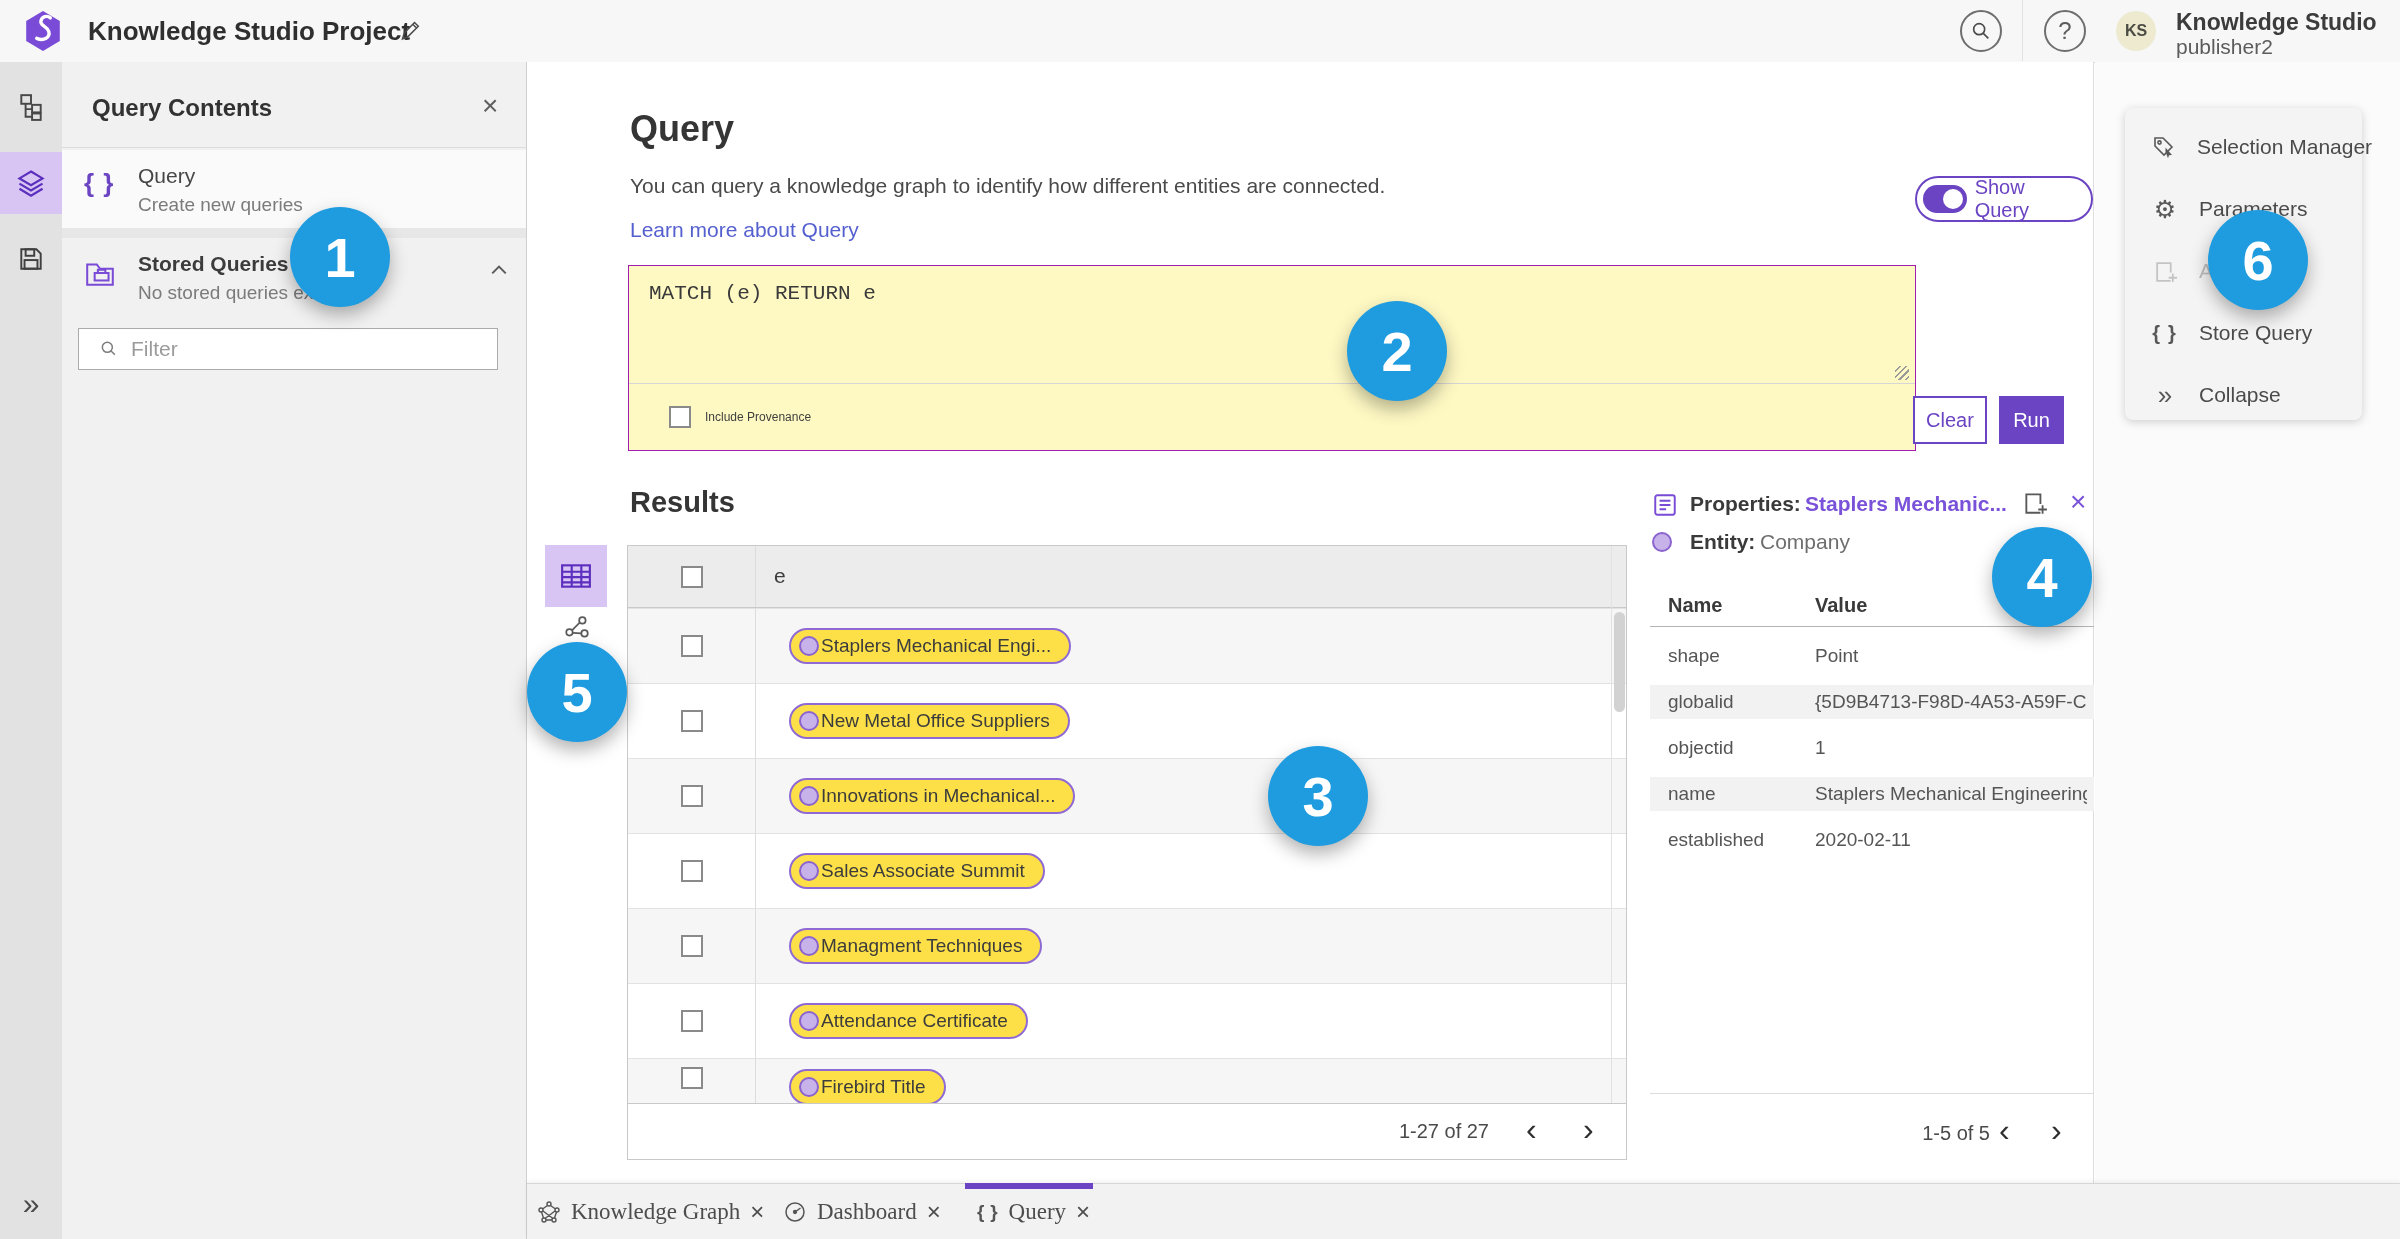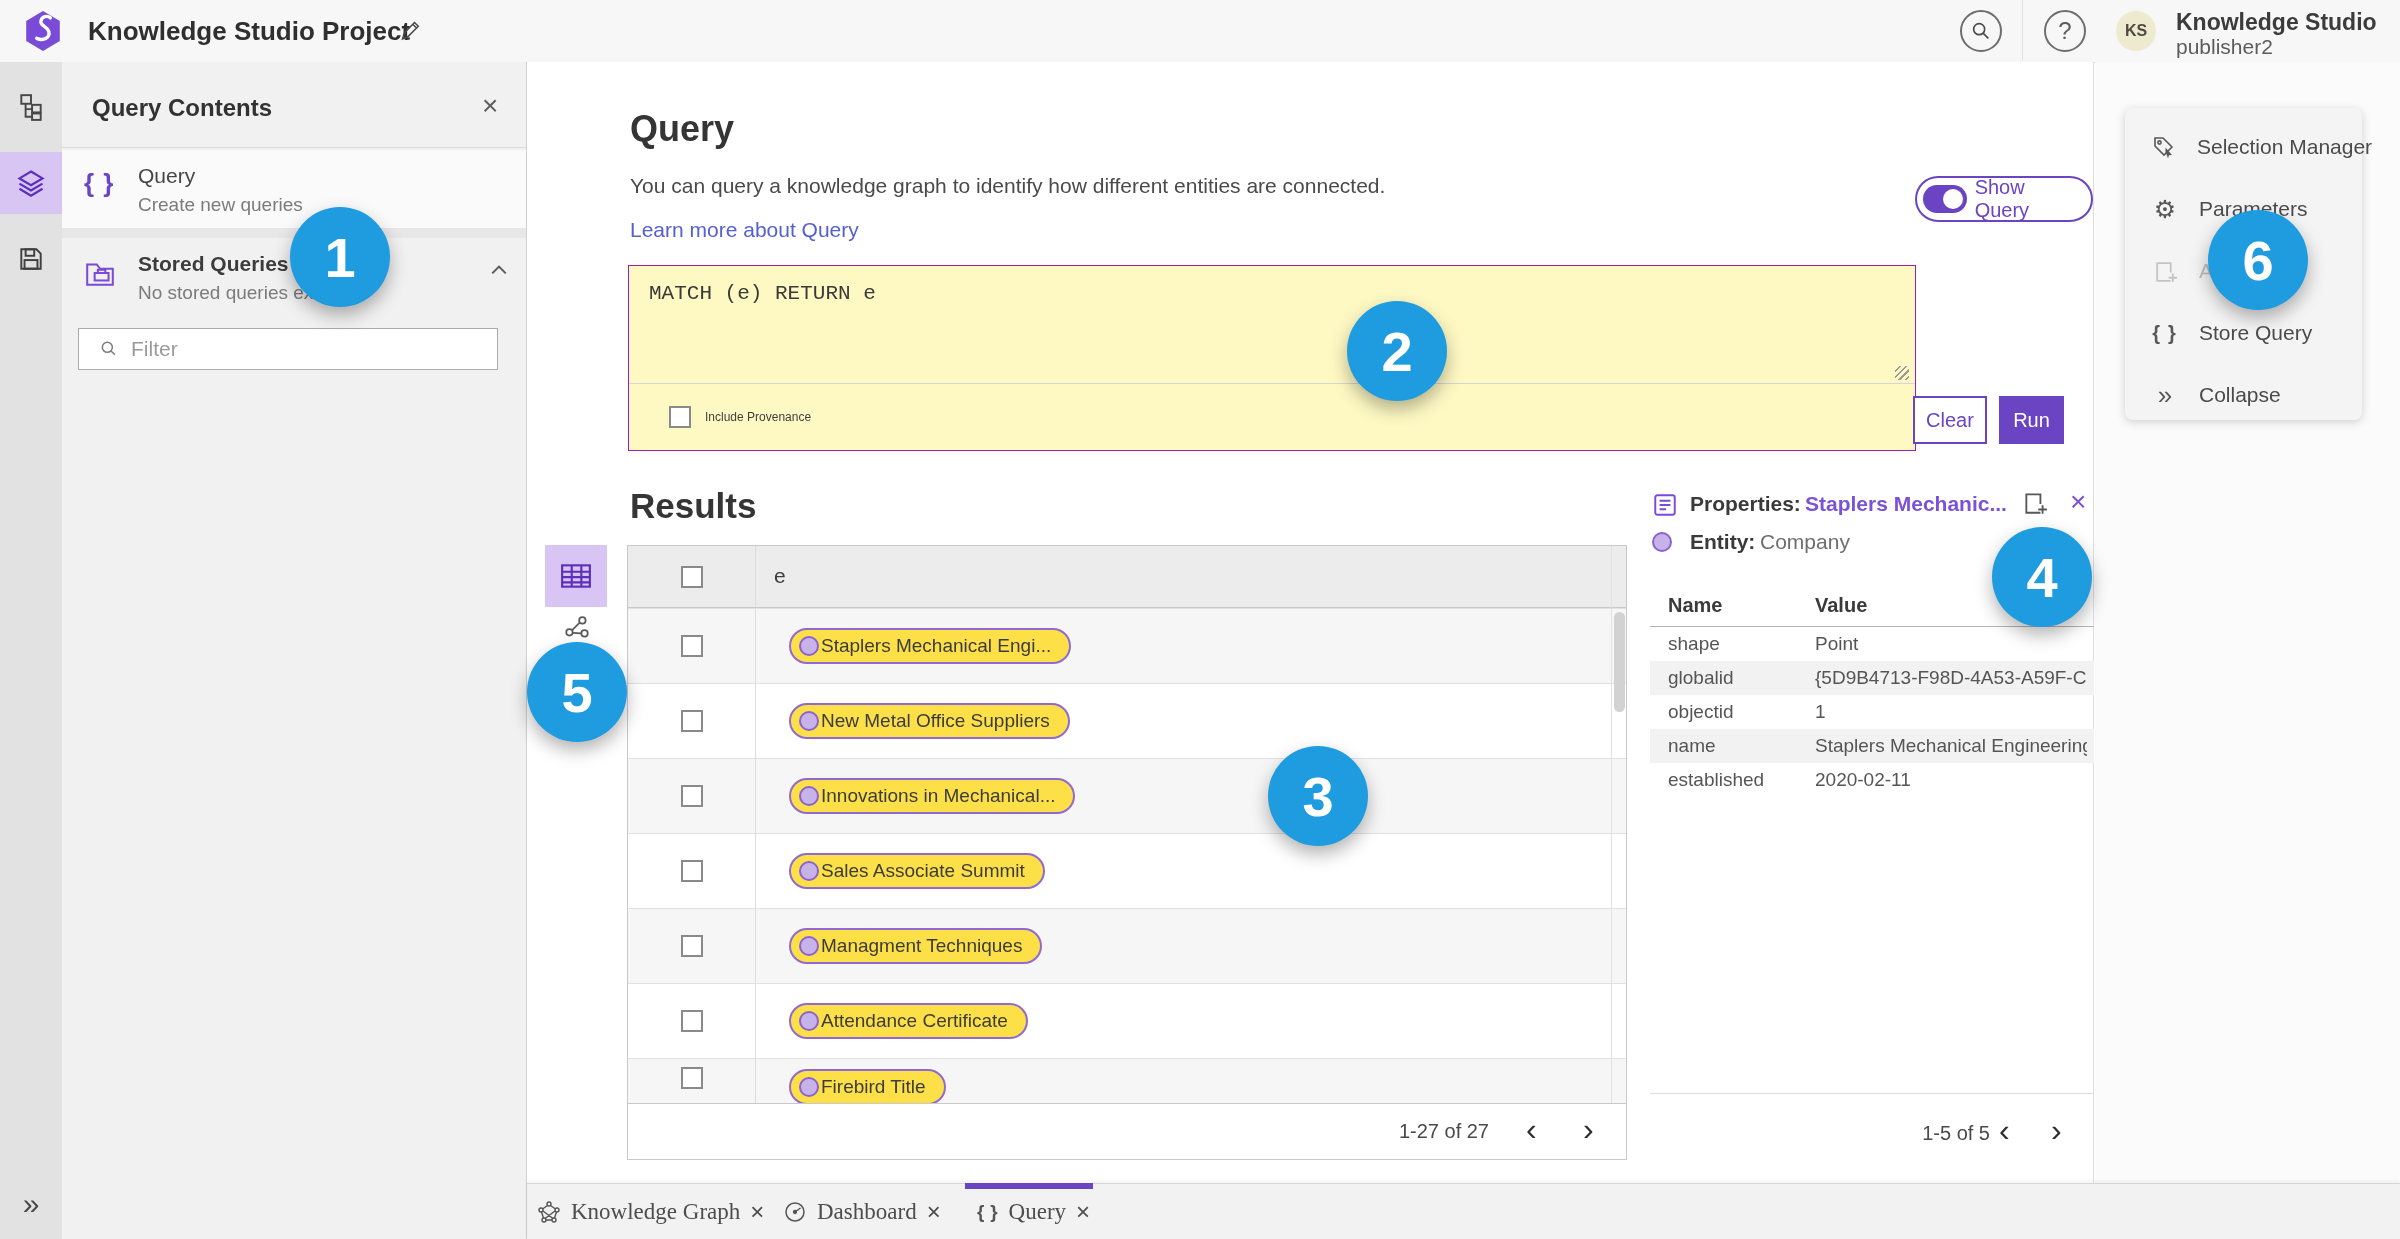--- a/index.html
+++ b/index.html
@@ -60,21 +60,21 @@
   #editor-text{left:20px;top:16px;font-family:"Liberation Mono",monospace;font-size:21px;color:#3a3a3a;white-space:pre;}
   #editor-grip{right:6px;top:100px;width:14px;height:14px;background:
      repeating-linear-gradient(135deg,transparent 0 3px,#9a9a9a 3px 4.5px);}
   #editor-div{left:0;top:117px;width:100%;height:1px;background:#d6d6d6;}
   .checkbox{width:22px;height:22px;border:2px solid #8a8a8a;background:#fff;box-sizing:border-box;cursor:pointer;}
   #prov-row{left:0;top:118px;width:100%;height:66px;display:flex;align-items:center;padding-left:40px;box-sizing:border-box;gap:14px;}
   #prov-label{font-size:12px;color:#3f3f3f;}
   #clear-btn{left:1284px;top:130px;width:74px;height:48px;border:2px solid #6a44c2;background:#fff;color:#6a44c2;font-size:20px;display:flex;align-items:center;justify-content:center;box-sizing:border-box;cursor:pointer;}
   #run-btn{left:1370px;top:130px;width:65px;height:48px;background:#6a44c2;color:#fff;font-size:20px;display:flex;align-items:center;justify-content:center;cursor:pointer;}
 
-  #results-title{left:103px;top:424px;font-size:35px;font-weight:bold;color:#353535;}
+  #results-title{left:103px;top:424px;font-size:29px;font-weight:bold;color:#353535;}
   #tbl-view-btn{left:18px;top:483px;width:62px;height:62px;background:#d8c5f4;display:flex;align-items:center;justify-content:center;cursor:pointer;}
   #link-view-btn{left:36px;top:552px;width:28px;height:28px;cursor:pointer;}
 
   
   #rtable{left:100px;top:483px;width:1000px;height:615px;border:1px solid #c9c9c9;box-sizing:border-box;background:#fff;overflow:hidden;}
   #rt-header{left:0;top:0;width:998px;height:62px;background:#ececec;border-bottom:1px solid #c9c9c9;box-sizing:border-box;}
   .cb-col{position:absolute;left:0;top:0;width:128px;height:100%;border-right:1px solid #dcdcdc;box-sizing:border-box;display:flex;align-items:center;justify-content:center;}
   #rt-colname{position:absolute;left:146px;top:18px;font-size:21px;color:#3c3c3c;}
   .rt-row{position:absolute;left:0;width:998px;height:75px;border-top:1px solid #e2e2e2;box-sizing:border-box;}
   .rt-row.alt{background:#f6f6f6;}
@@ -96,21 +96,21 @@
   #props-add{position:absolute;left:372px;top:0;cursor:pointer;}
   #props-close{position:absolute;left:420px;top:-4px;font-size:28px;color:#7a52d9;cursor:pointer;}
   #ent-row{position:relative;height:34px;margin-top:6px;}
   #ent-dot{position:absolute;left:2px;top:4px;width:20px;height:20px;border-radius:50%;background:#c7b2ea;border:2px solid #8a63cf;box-sizing:border-box;}
   #ent-label{position:absolute;left:40px;top:2px;font-size:21px;font-weight:bold;color:#3a3a3a;}
   #ent-type{position:absolute;left:110px;top:2px;font-size:21px;color:#6e6e6e;}
   #ptable{position:relative;margin-top:28px;width:444px;}
   .pt-hrow{height:36px;border-bottom:1px solid #b5b5b5;position:relative;}
   .pt-hname{position:absolute;left:18px;top:4px;font-size:20px;font-weight:bold;color:#3a3a3a;}
   .pt-hval{position:absolute;left:165px;top:4px;font-size:20px;font-weight:bold;color:#3a3a3a;}
-  .pt-row{height:34px;position:relative;}
+  .pt-row{height:34px;position:relative;margin-top:12px;}
   .pt-row.alt{background:#f2f2f2;}
   .pt-name{position:absolute;left:18px;top:6px;font-size:19px;color:#555;}
   .pt-val{position:absolute;left:165px;top:6px;font-size:19px;color:#555;width:272px;white-space:nowrap;overflow:hidden;}
   #props-footline{left:1123px;top:1031px;width:444px;height:1px;background:#dcdcdc;}
   #props-pgn-text{left:1308px;top:1060px;width:155px;text-align:right;}
   #props-pgn-prev{left:1472px;top:1052px;}
   #props-pgn-next{left:1524px;top:1052px;}
 
   
   #right-zone{left:2095px;top:62px;width:305px;height:1121px;background:#fbfbfb;}

